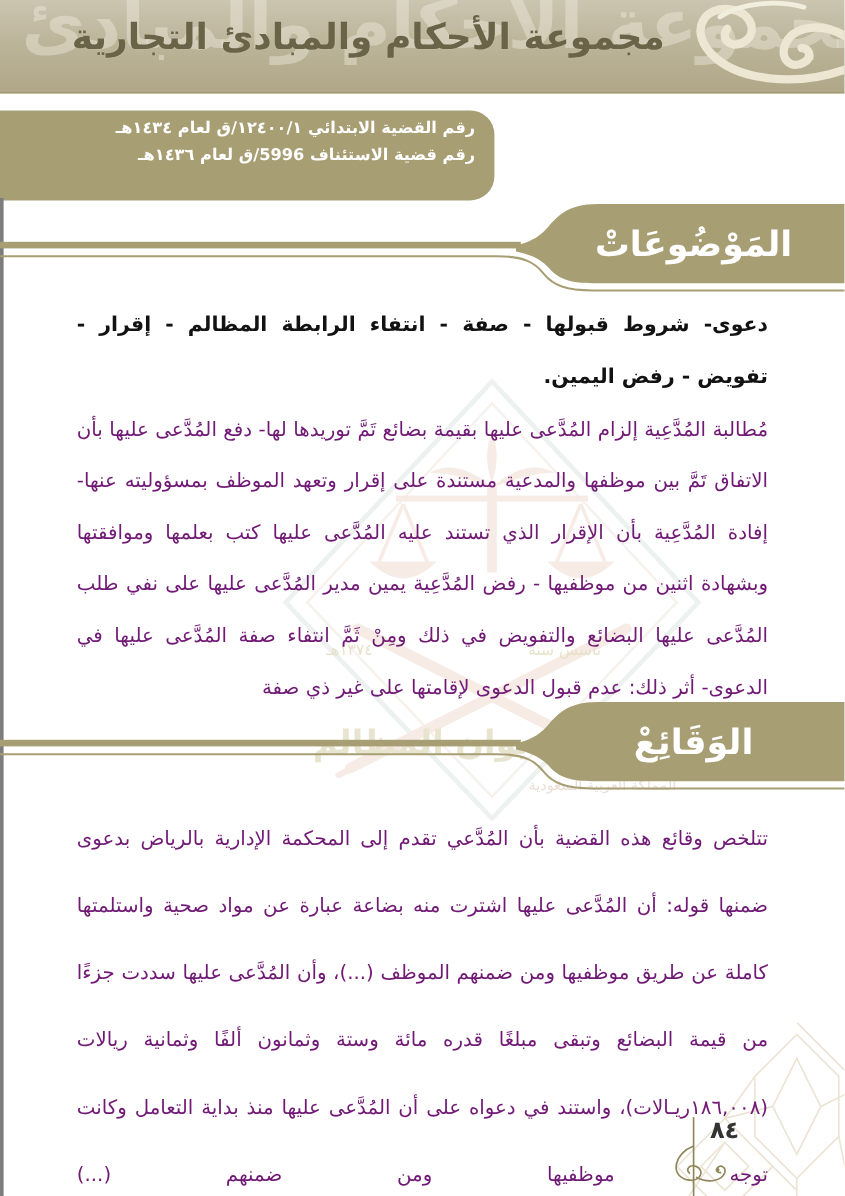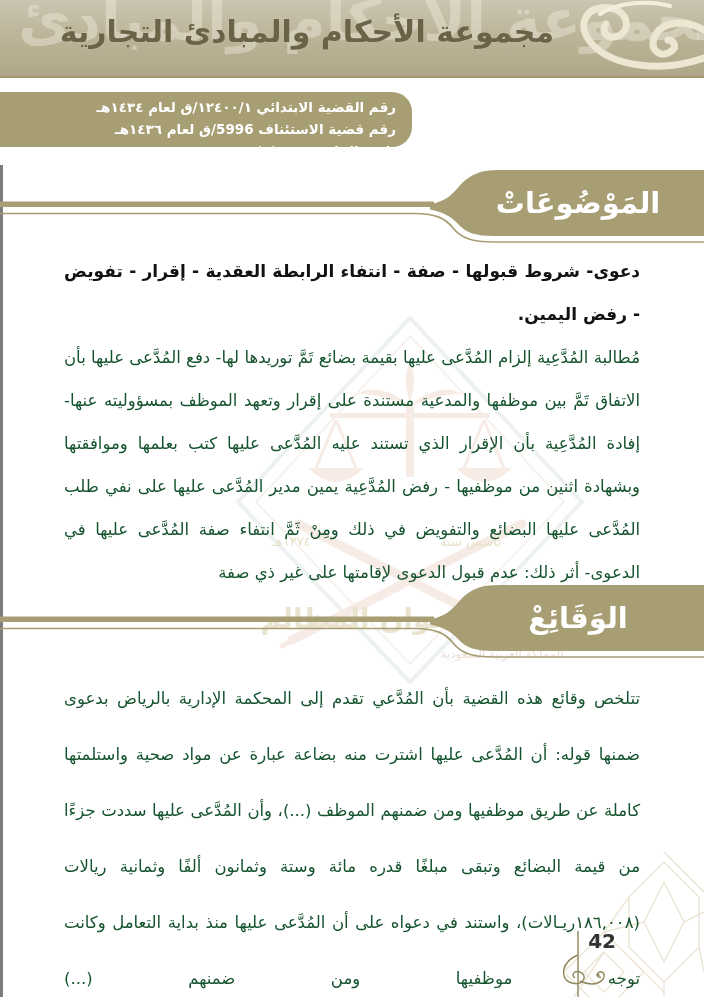--- a/index.html
+++ b/index.html
@@ -11,37 +11,37 @@
         background:linear-gradient(#cbc5b1 0%,#bdb59a 45%,#b0a788 100%);
         border-bottom:2px solid #a29872;overflow:hidden;}
   .band-wm{position:absolute;right:-30px;top:-14px;width:900px;white-space:nowrap;
         font-size:58px;font-weight:bold;color:rgba(240,236,223,.42);direction:rtl;}
   .band-title{position:absolute;right:150px;top:14px;font-size:30px;font-weight:bold;
         color:#6b6347;direction:rtl;white-space:nowrap;
         text-shadow:0 0 1px rgba(255,255,255,.35);}
   .band-swirl{position:absolute;right:0;top:0;}
 
   
-  .case-box{position:absolute;left:0;top:92px;width:412px;height:55px;
+  .case-box{position:absolute;left:0;top:92px;width:412px;height:75px;
         background:#a89e74;border-radius:0 20px 20px 0;
         color:#ffffff;direction:rtl;text-align:right;
         font-size:13.5px;font-weight:bold;line-height:22px;padding-top:4px;
         padding-right:16px;box-sizing:border-box;}
 
   
   .left-rule{position:absolute;left:0;top:165px;width:3px;height:832px;background:#7d7d7d;}
 
   
   .sec-svg{position:absolute;left:0;width:704px;height:84px;}
   .sec1{top:168px;} .sec2{top:583px;}
   .sec-title{font-family:"DejaVu Sans",sans-serif;font-weight:bold;}
 
   
   .rtl-block{position:absolute;right:64px;left:64px;direction:rtl;text-align:justify;
-        color:#14532d;}
+        color:#701a75;}
   .topics{top:250px;font-size:17px;font-weight:bold;line-height:43px;color:#121212;}
   .body1{top:336px;font-size:16.5px;line-height:43px;}
   .body2{top:671px;font-size:16.5px;line-height:56px;text-align-last:justify;}
 
   
   .emblem{position:absolute;left:230px;top:310px;opacity:.55;z-index:0;}
   .wm-text{font-family:"DejaVu Sans",sans-serif;}
 
   
   .pageno{position:absolute;right:88px;top:929px;font-size:20px;font-weight:bold;
@@ -106,48 +106,47 @@
         <path d="M160 30 C140 18 116 22 110 38 C106 50 116 58 126 52 C133 48 131 40 124 40"></path>
       </g>
       <path d="M56 14 C74 2 104 0 126 6" fill="none" stroke="#f2eedd" stroke-width="4" stroke-linecap="round"></path>
     </svg>
     <div class="band-title">مجموعة الأحكام والمبادئ التجارية</div>
   </div>
 
   <div class="case-box">
     <div>رقم القضية الابتدائي ١٢٤٠٠/١/ق لعام ١٤٣٤هـ</div>
     <div>رقم قضية الاستئناف 5996/ق لعام ١٤٣٦هـ</div>
-    <div>تاريخ الجلسة ١٥/٧/١٤٣٦هـ</div>
   </div>
 
   <div class="left-rule"></div>
 
   <svg class="sec-svg sec1" viewBox="0 0 704 84">
     <path d="M704 2 L498 2 C472 2 464 13 456 22 C448 31 440 34 430 36.5 L430 41.5 C442 44 451 48 458 56 C466 65 476 68 494 68 L704 68 Z" fill="#a89e74"></path>
     <rect x="0" y="33.5" width="434" height="5.5" fill="#a89e74"></rect>
     <path d="M0 45.5 L414 45.5 C437 45.5 446 51 453 60 C461 70 472 74 494 74 L704 74" fill="none" stroke="#a89e74" stroke-width="1.7"></path>
     <text class="sec-title" x="578" y="45" text-anchor="middle" font-size="29" fill="#ffffff">المَوْضُوعَاتْ</text>
   </svg>
 
-  <div class="rtl-block topics z-text">دعوى- شروط قبولها - صفة - انتفاء الرابطة العقدية - إقرار - تفويض - رفض اليمين.</div>
+  <div class="rtl-block topics z-text">دعوى- شروط قبولها - صفة - انتفاء الرابطة المظالم - إقرار - تفويض - رفض اليمين.</div>
 
   <div class="rtl-block body1 z-text">مُطالبة المُدَّعِية إلزام المُدَّعى عليها بقيمة بضائع تَمَّ توريدها لها- دفع المُدَّعى عليها بأن الاتفاق تَمَّ بين موظفها والمدعية مستندة على إقرار وتعهد الموظف بمسؤوليته عنها-إفادة المُدَّعِية بأن الإقرار الذي تستند عليه المُدَّعى عليها كتب بعلمها وموافقتها وبشهادة اثنين من موظفيها - رفض المُدَّعِية يمين مدير المُدَّعى عليها على نفي طلب المُدَّعى عليها البضائع والتفويض في ذلك ومِنْ ثَمَّ انتفاء صفة المُدَّعى عليها في الدعوى- أثر ذلك: عدم قبول الدعوى لإقامتها على غير ذي صفة</div>
 
   <svg class="sec-svg sec2" viewBox="0 0 704 84">
     <path d="M704 2 L498 2 C472 2 464 13 456 22 C448 31 440 34 430 36.5 L430 41.5 C442 44 451 48 458 56 C466 65 476 68 494 68 L704 68 Z" fill="#a89e74"></path>
     <rect x="0" y="33.5" width="434" height="5.5" fill="#a89e74"></rect>
     <path d="M0 45.5 L414 45.5 C437 45.5 446 51 453 60 C461 70 472 74 494 74 L704 74" fill="none" stroke="#a89e74" stroke-width="1.7"></path>
     <text class="sec-title" x="578" y="45" text-anchor="middle" font-size="29" fill="#ffffff">الوَقَائِعْ</text>
   </svg>
 
   <div class="rtl-block body2 z-text">تتلخص وقائع هذه القضية بأن المُدَّعي تقدم إلى المحكمة الإدارية بالرياض بدعوى ضمنها قوله: أن المُدَّعى عليها اشترت منه بضاعة عبارة عن مواد صحية واستلمتها كاملة عن طريق موظفيها ومن ضمنهم الموظف (...)، وأن المُدَّعى عليها سددت جزءًا من قيمة البضائع وتبقى مبلغًا قدره مائة وستة وثمانون ألفًا وثمانية ريالات (١٨٦,٠٠٨ريـالات)، واستند في دعواه على أن المُدَّعى عليها منذ بداية التعامل وكانت توجه موظفيها ومن ضمنهم (...)</div>
 
   <svg class="foot-orn" width="60" height="72" viewBox="0 0 60 72">
     <g fill="none" stroke="#8f865c" stroke-width="1.4">
       <path d="M26 6 L26 72"></path>
       <path d="M26 30 C10 36 6 54 20 58 C32 61 36 50 28 47 C22 45 19 50 23 53"></path>
       <path d="M28 56 C40 62 50 58 52 52 C53 48 49 45 46 48 C44 50 46 53 49 52"></path>
       <circle cx="46" cy="50" r="1.6" fill="#8f865c" stroke="none"></circle>
     </g>
   </svg>
-  <div class="pageno">42</div>
+  <div class="pageno">٨٤</div>
 
 </div>
 
 </body></html>

